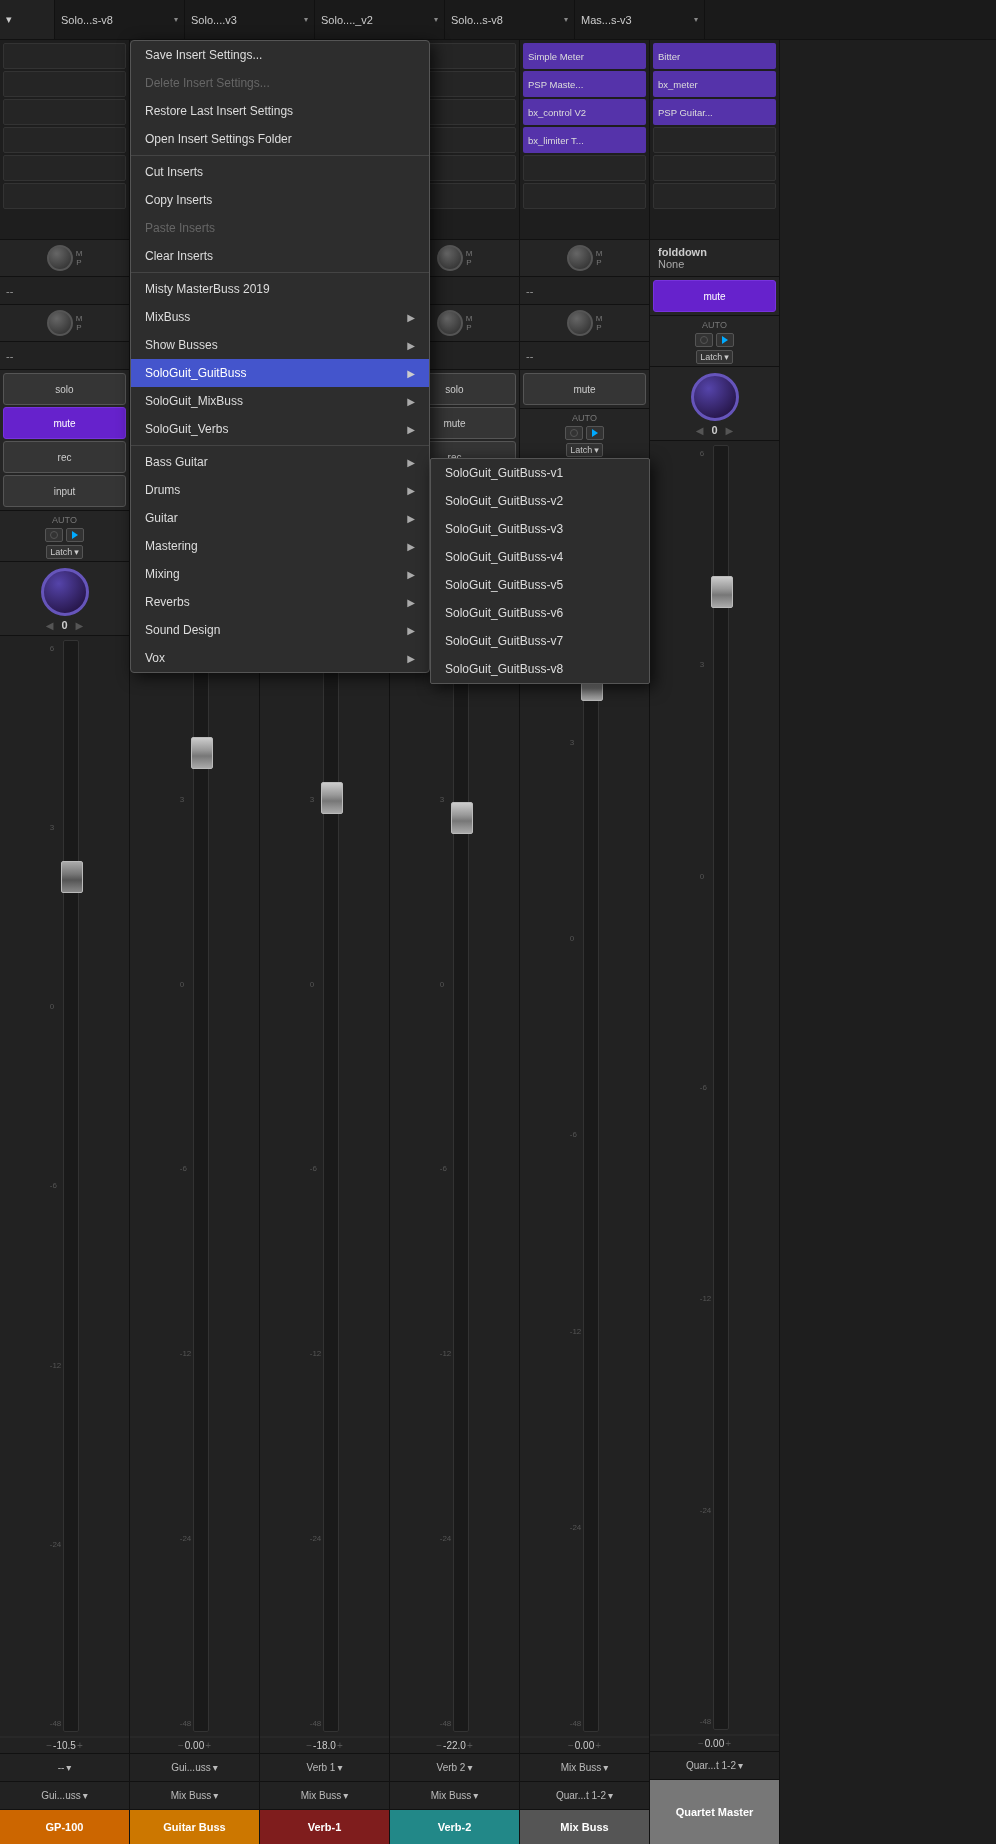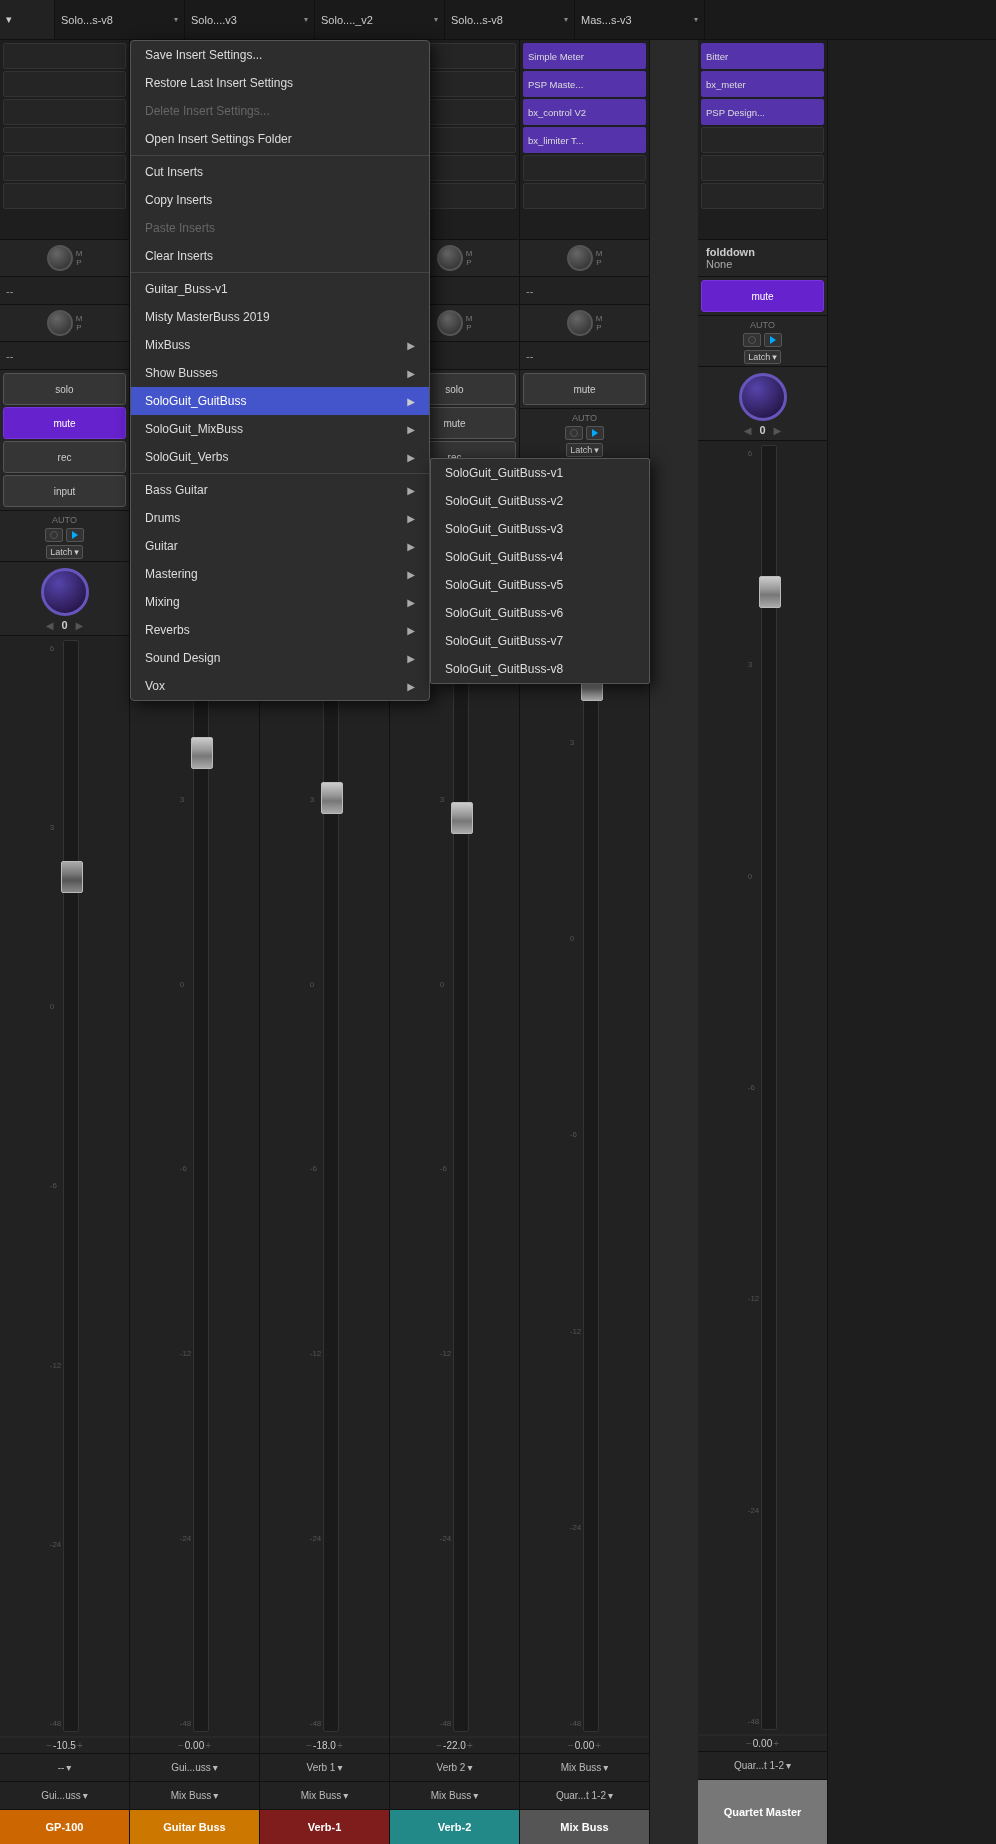--- a/index.html
+++ b/index.html
@@ -853,30 +853,30 @@
         <div class="bot-row">
           <span>Quar...t 1-2</span>
           <span class="dropdown-arrow">▾</span>
         </div>
         <div class="bot-name col-gray">
           <span>Mix Buss</span>
         </div>
       </div>
     </div>
 
-    <div class="ch" style="width:130px;margin-left:48px;">
+    <div class="ch" style="width:130px;">
       <div class="sec-inserts">
         <div class="slot slot-purple">
             <span>Bitter</span>
           </div>
         <div class="slot slot-purple">
             <span>bx_meter</span>
           </div>
         <div class="slot slot-purple">
-            <span>PSP Design...</span>
+            <span>PSP Guitar...</span>
           </div>
         <div class="slot slot-empty"></div>
         <div class="slot slot-empty"></div>
         <div class="slot slot-empty"></div>
       </div>
 
       <div style="padding:6px 8px;background:#252525;border-bottom:1px solid #111;">
         <div style="font-size:11px;color:#ccc;font-weight:bold;">folddown</div>
         <div style="font-size:11px;color:#aaa;">None</div>
       </div>
@@ -942,50 +942,47 @@
 
     <div style="flex:1;background:#1e1e1e;"></div>
   </div>
 
   <div class="context-menu-overlay">
     <div class="context-menu">
 
       <div class="menu-item">
         <span>Save Insert Settings...</span>
       </div>
-      <div class="menu-item">
-        <span>Restore Last Insert Settings</span>
-      </div>
       <div class="menu-item disabled">
         <span>Delete Insert Settings...</span>
       </div>
       <div class="menu-item">
+        <span>Restore Last Insert Settings</span>
+      </div>
+      <div class="menu-item">
         <span>Open Insert Settings Folder</span>
       </div>
 
       <div class="menu-divider"></div>
 
       <div class="menu-item">
         <span>Cut Inserts</span>
       </div>
       <div class="menu-item">
         <span>Copy Inserts</span>
       </div>
       <div class="menu-item disabled">
         <span>Paste Inserts</span>
       </div>
       <div class="menu-item">
         <span>Clear Inserts</span>
       </div>
 
       <div class="menu-divider"></div>
 
-      <div class="menu-item">
-        <span>Guitar_Buss-v1</span>
-      </div>
       <div class="menu-item">
         <span>Misty MasterBuss 2019</span>
       </div>
       <div class="menu-item">
         <span>MixBuss</span>
         <span class="menu-arrow">▶</span>
       </div>
       <div class="menu-item">
         <span>Show Busses</span>
         <span class="menu-arrow">▶</span>

